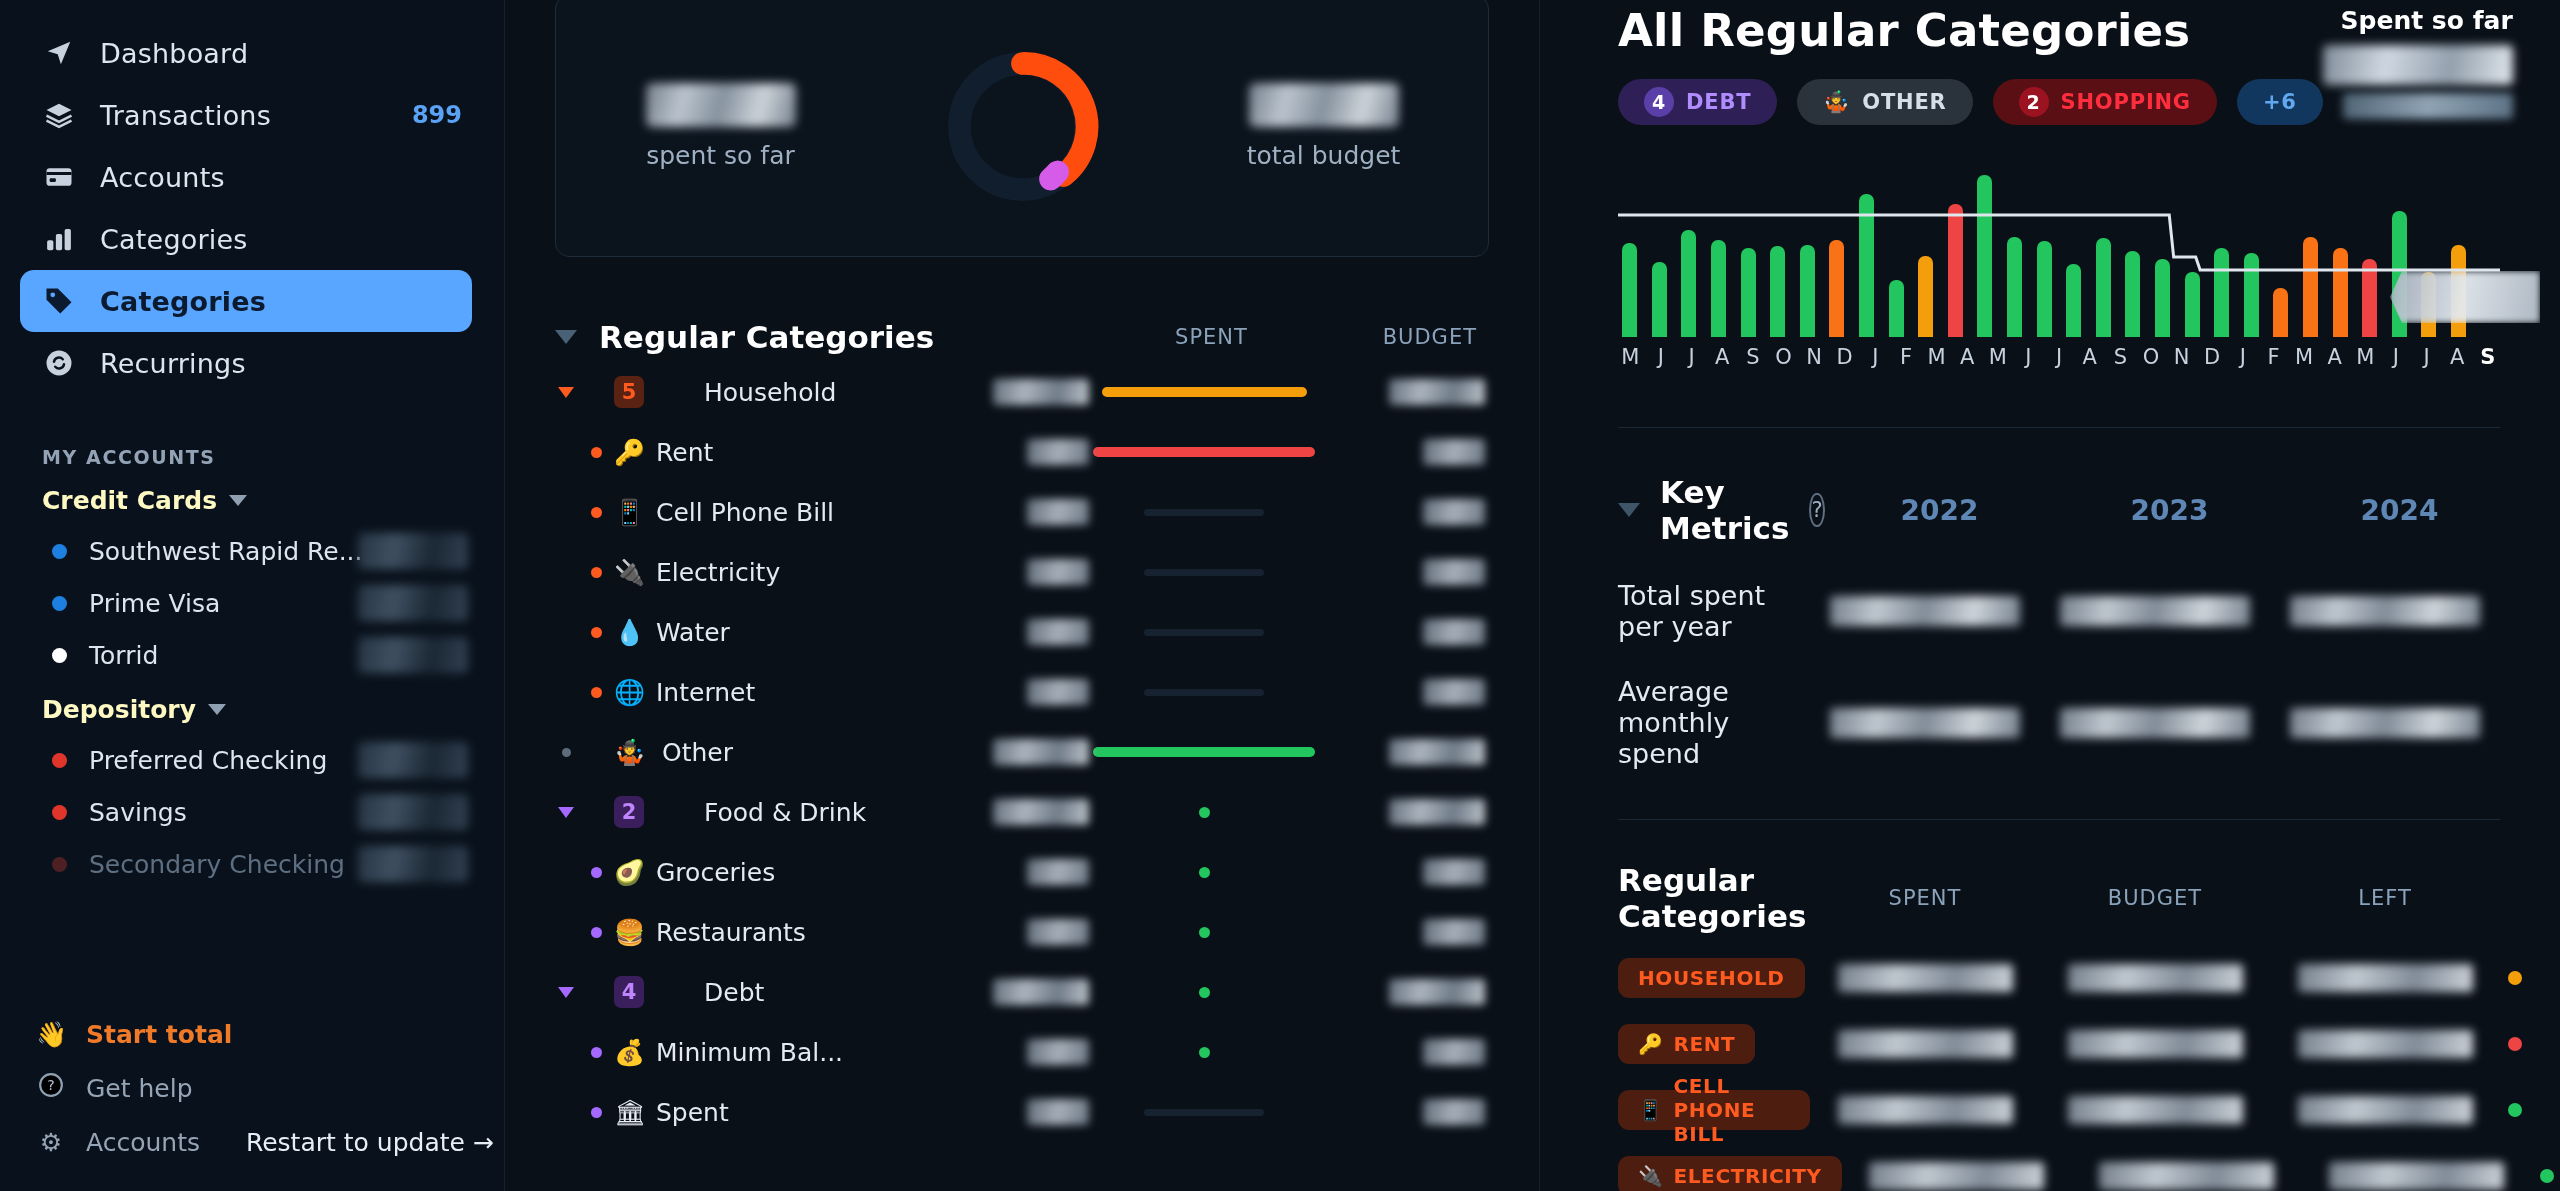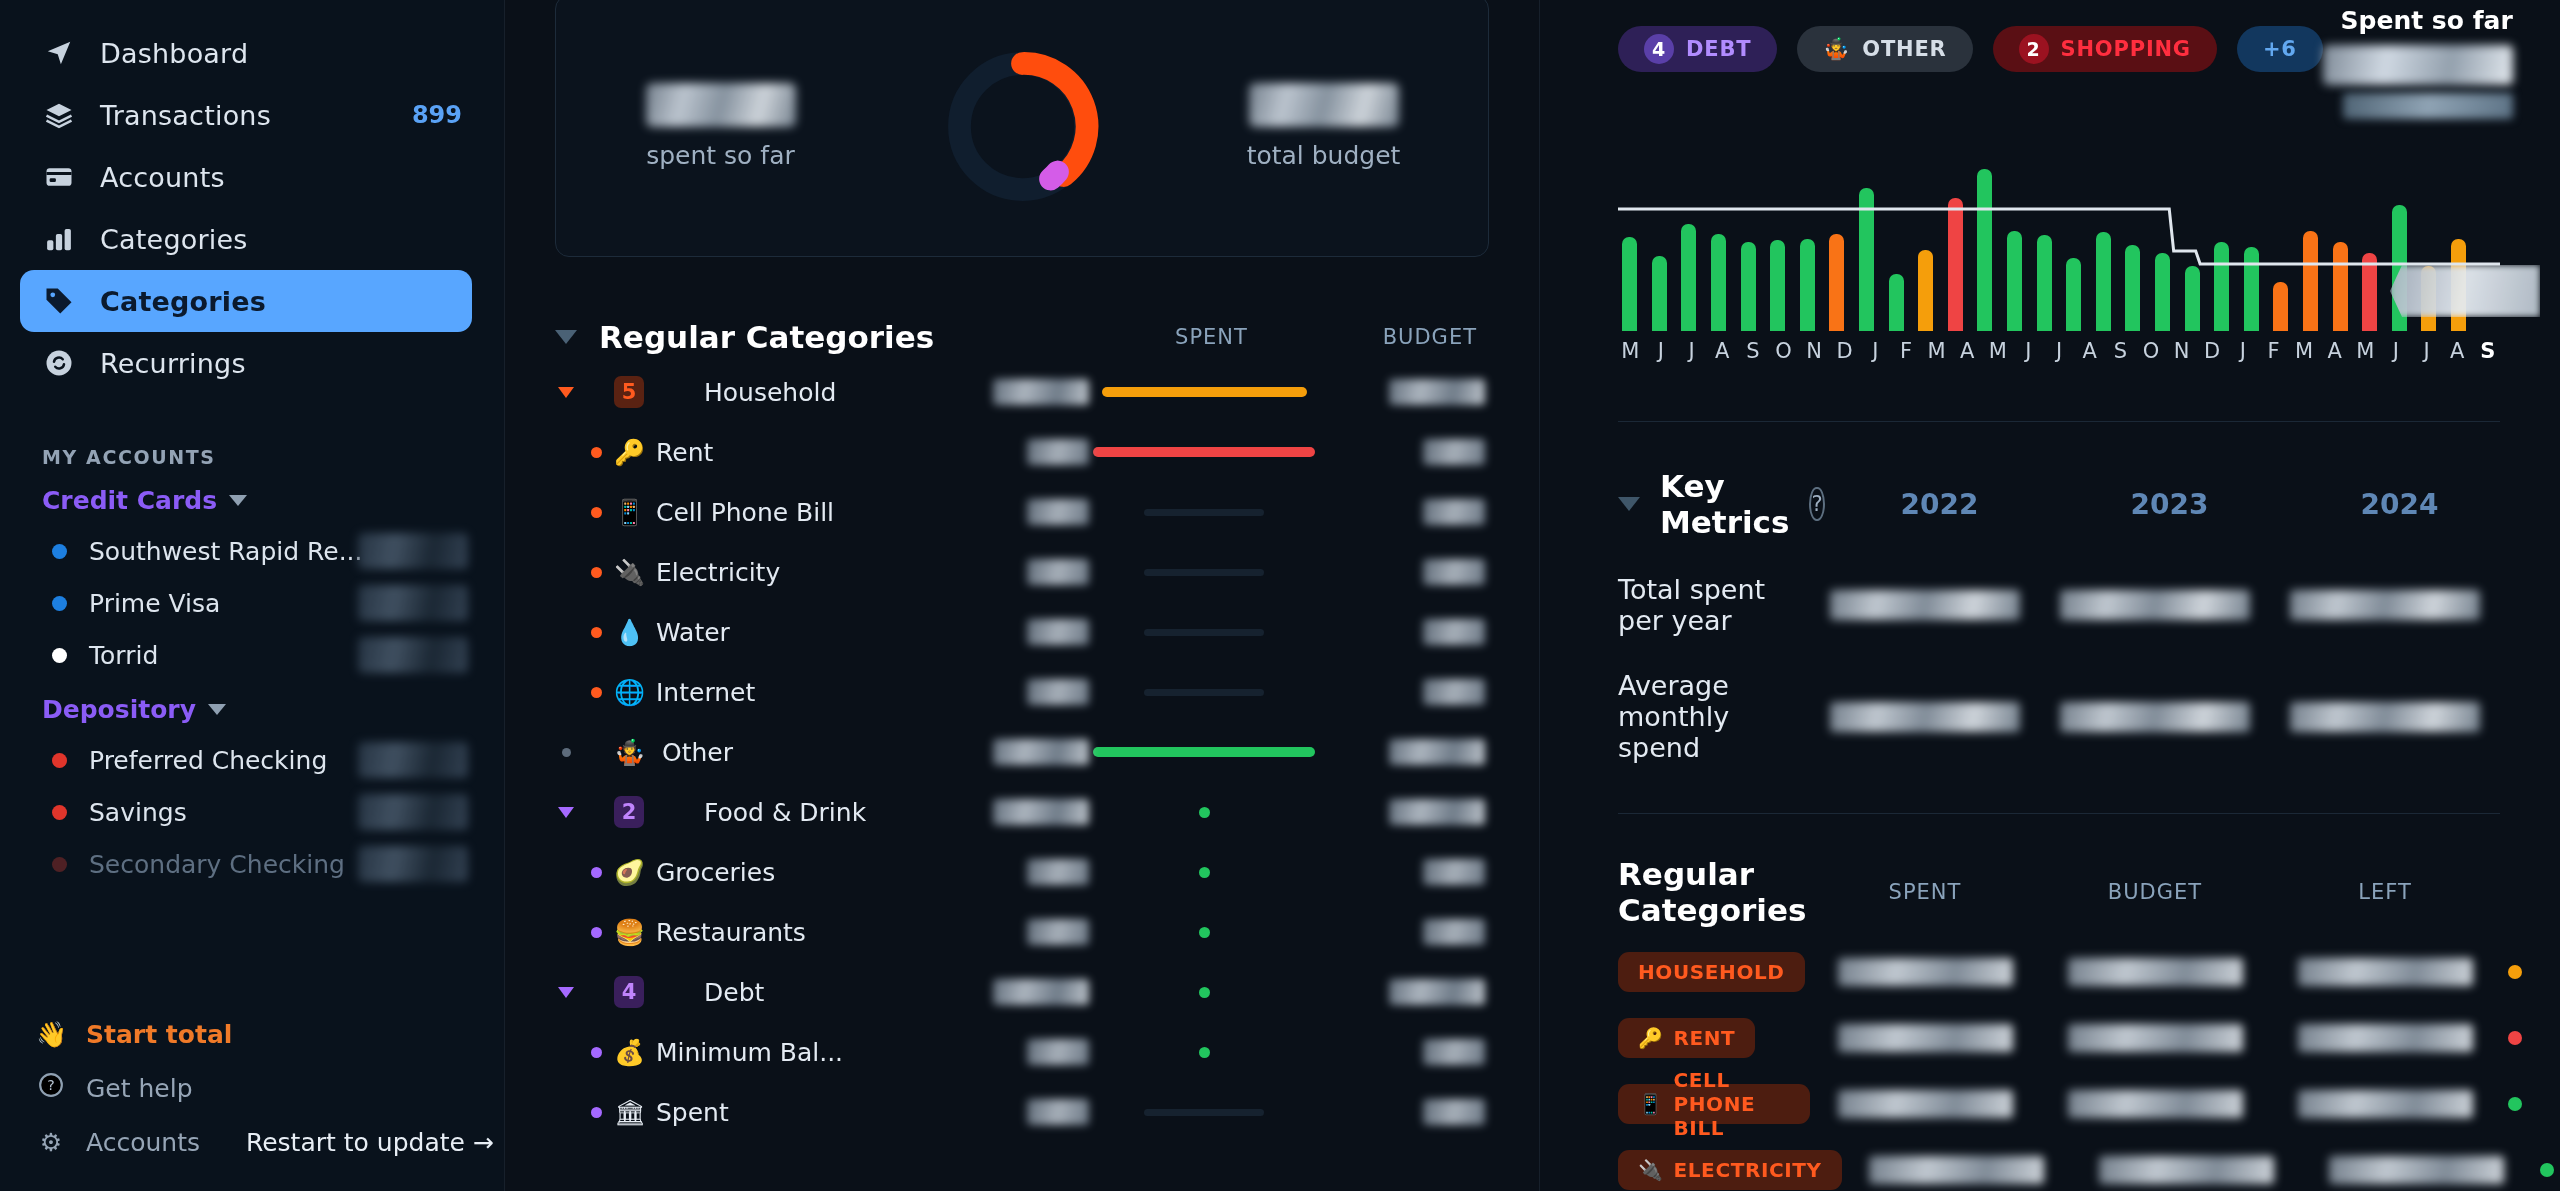--- a/index.html
+++ b/index.html
@@ -34,21 +34,21 @@
   .nav-item.active .ico { color: #0b1a2e; }
 
   .sec-label {
     margin: 52px 0 18px 42px;
     font-size: 19px; letter-spacing: 1.6px;
     color: #93a3b5; font-weight: 700;
   }
   .grp-head {
     display:flex; align-items:center; gap:12px;
     margin: 14px 0 10px 42px; font-size: 25px;
-    color: #8b5cf6; font-weight: 600; cursor:pointer;
+    color: #fef9c3; font-weight: 600; cursor:pointer;
   }
   .caret-sm { width:0;height:0;border-left:9px solid transparent;border-right:9px solid transparent;border-top:11px solid #8fa0b2;}
   .acct {
     display:flex; align-items:center; gap:22px;
     margin: 0 0 0 52px; height: 52px; font-size: 25px; color:#dde5ee;
     cursor: pointer; position: relative;
   }
   .acct .dot { width:15px;height:15px;border-radius:50%; flex:0 0 15px;}
   .acct.dim { color:#5e6f82; }
   .acct.dim .dot { opacity:.45; }
@@ -556,20 +556,21 @@
     <span class="budgetcell">
             <span class="blur-xs"></span>
           </span>
   </div>
       </div>
   </div>
 
   <div class="right">
     <div class="r-head">
       <div>
+        <div class="r-title">All Regular Categories</div>
         <div class="chips" id="chip-list">
   <div class="chip" style="background:#2e2057;color:#b18cff">
     <span class="num" style="background:#5a3fa8;color:#fff">4</span>
 
     <span>DEBT</span>
   </div>
   <div class="chip" style="background:#2a323c;color:#d6dee7">
 
     <span>🤹</span>
     <span>OTHER</span>

